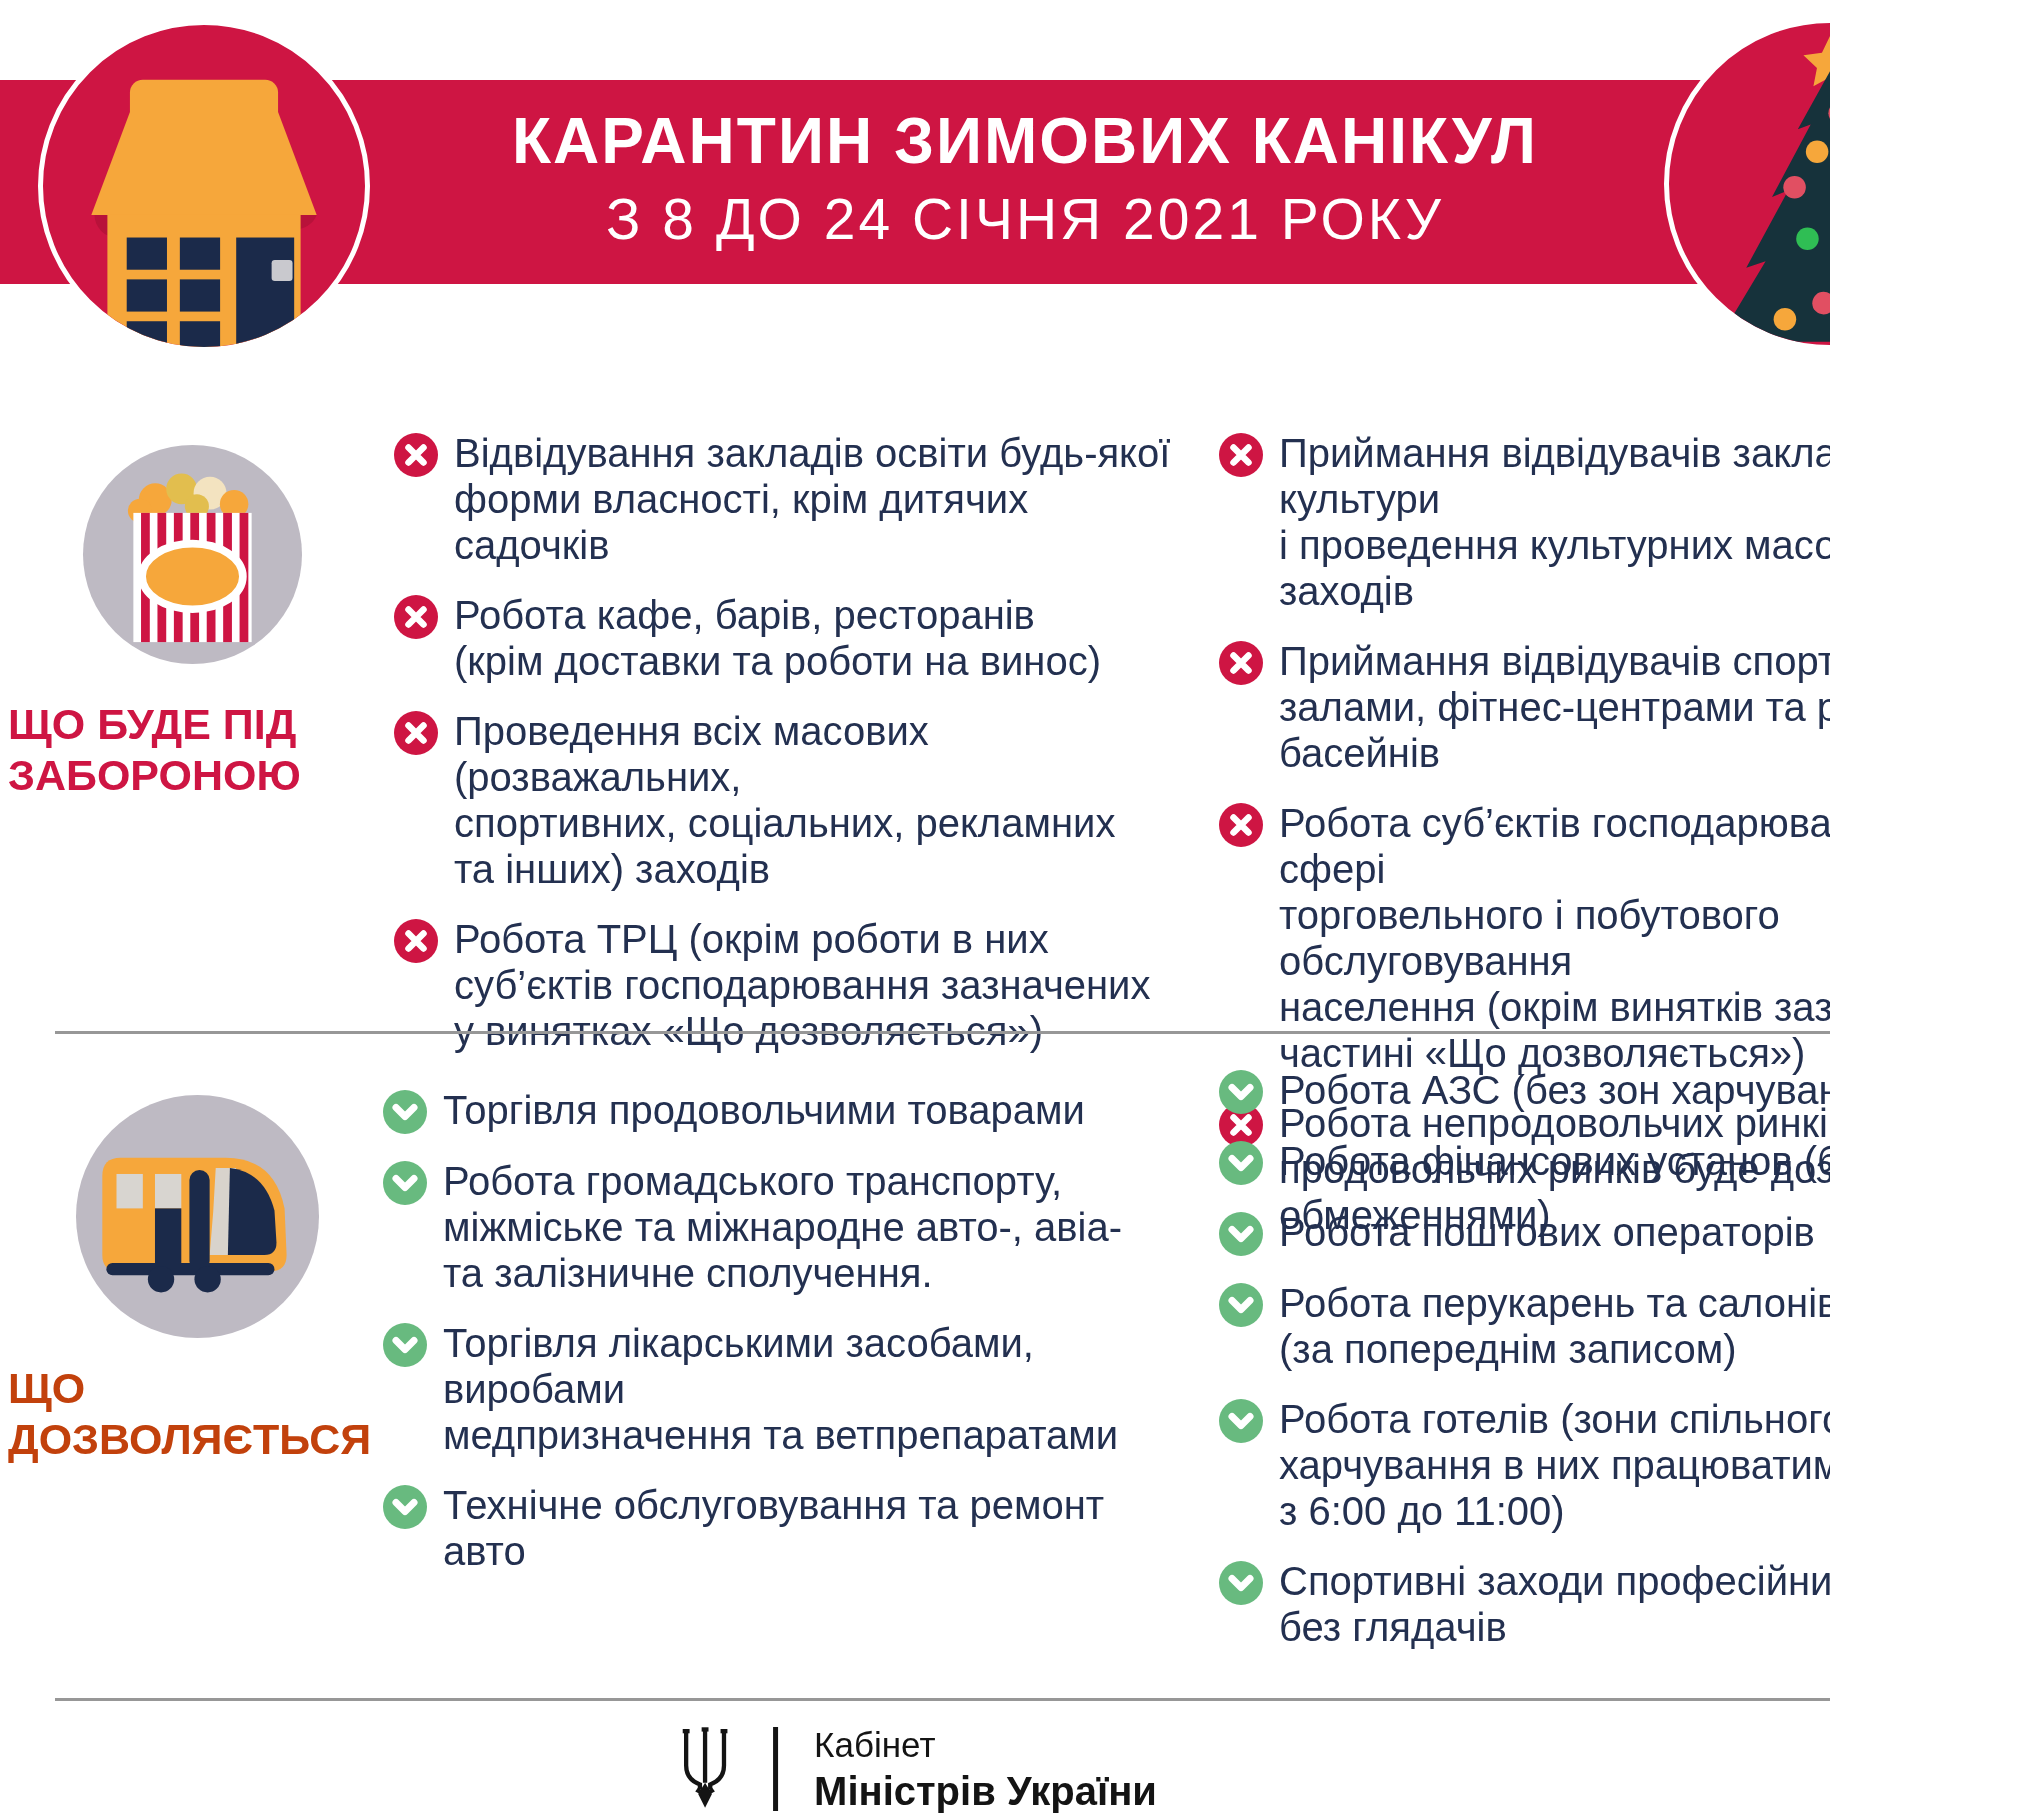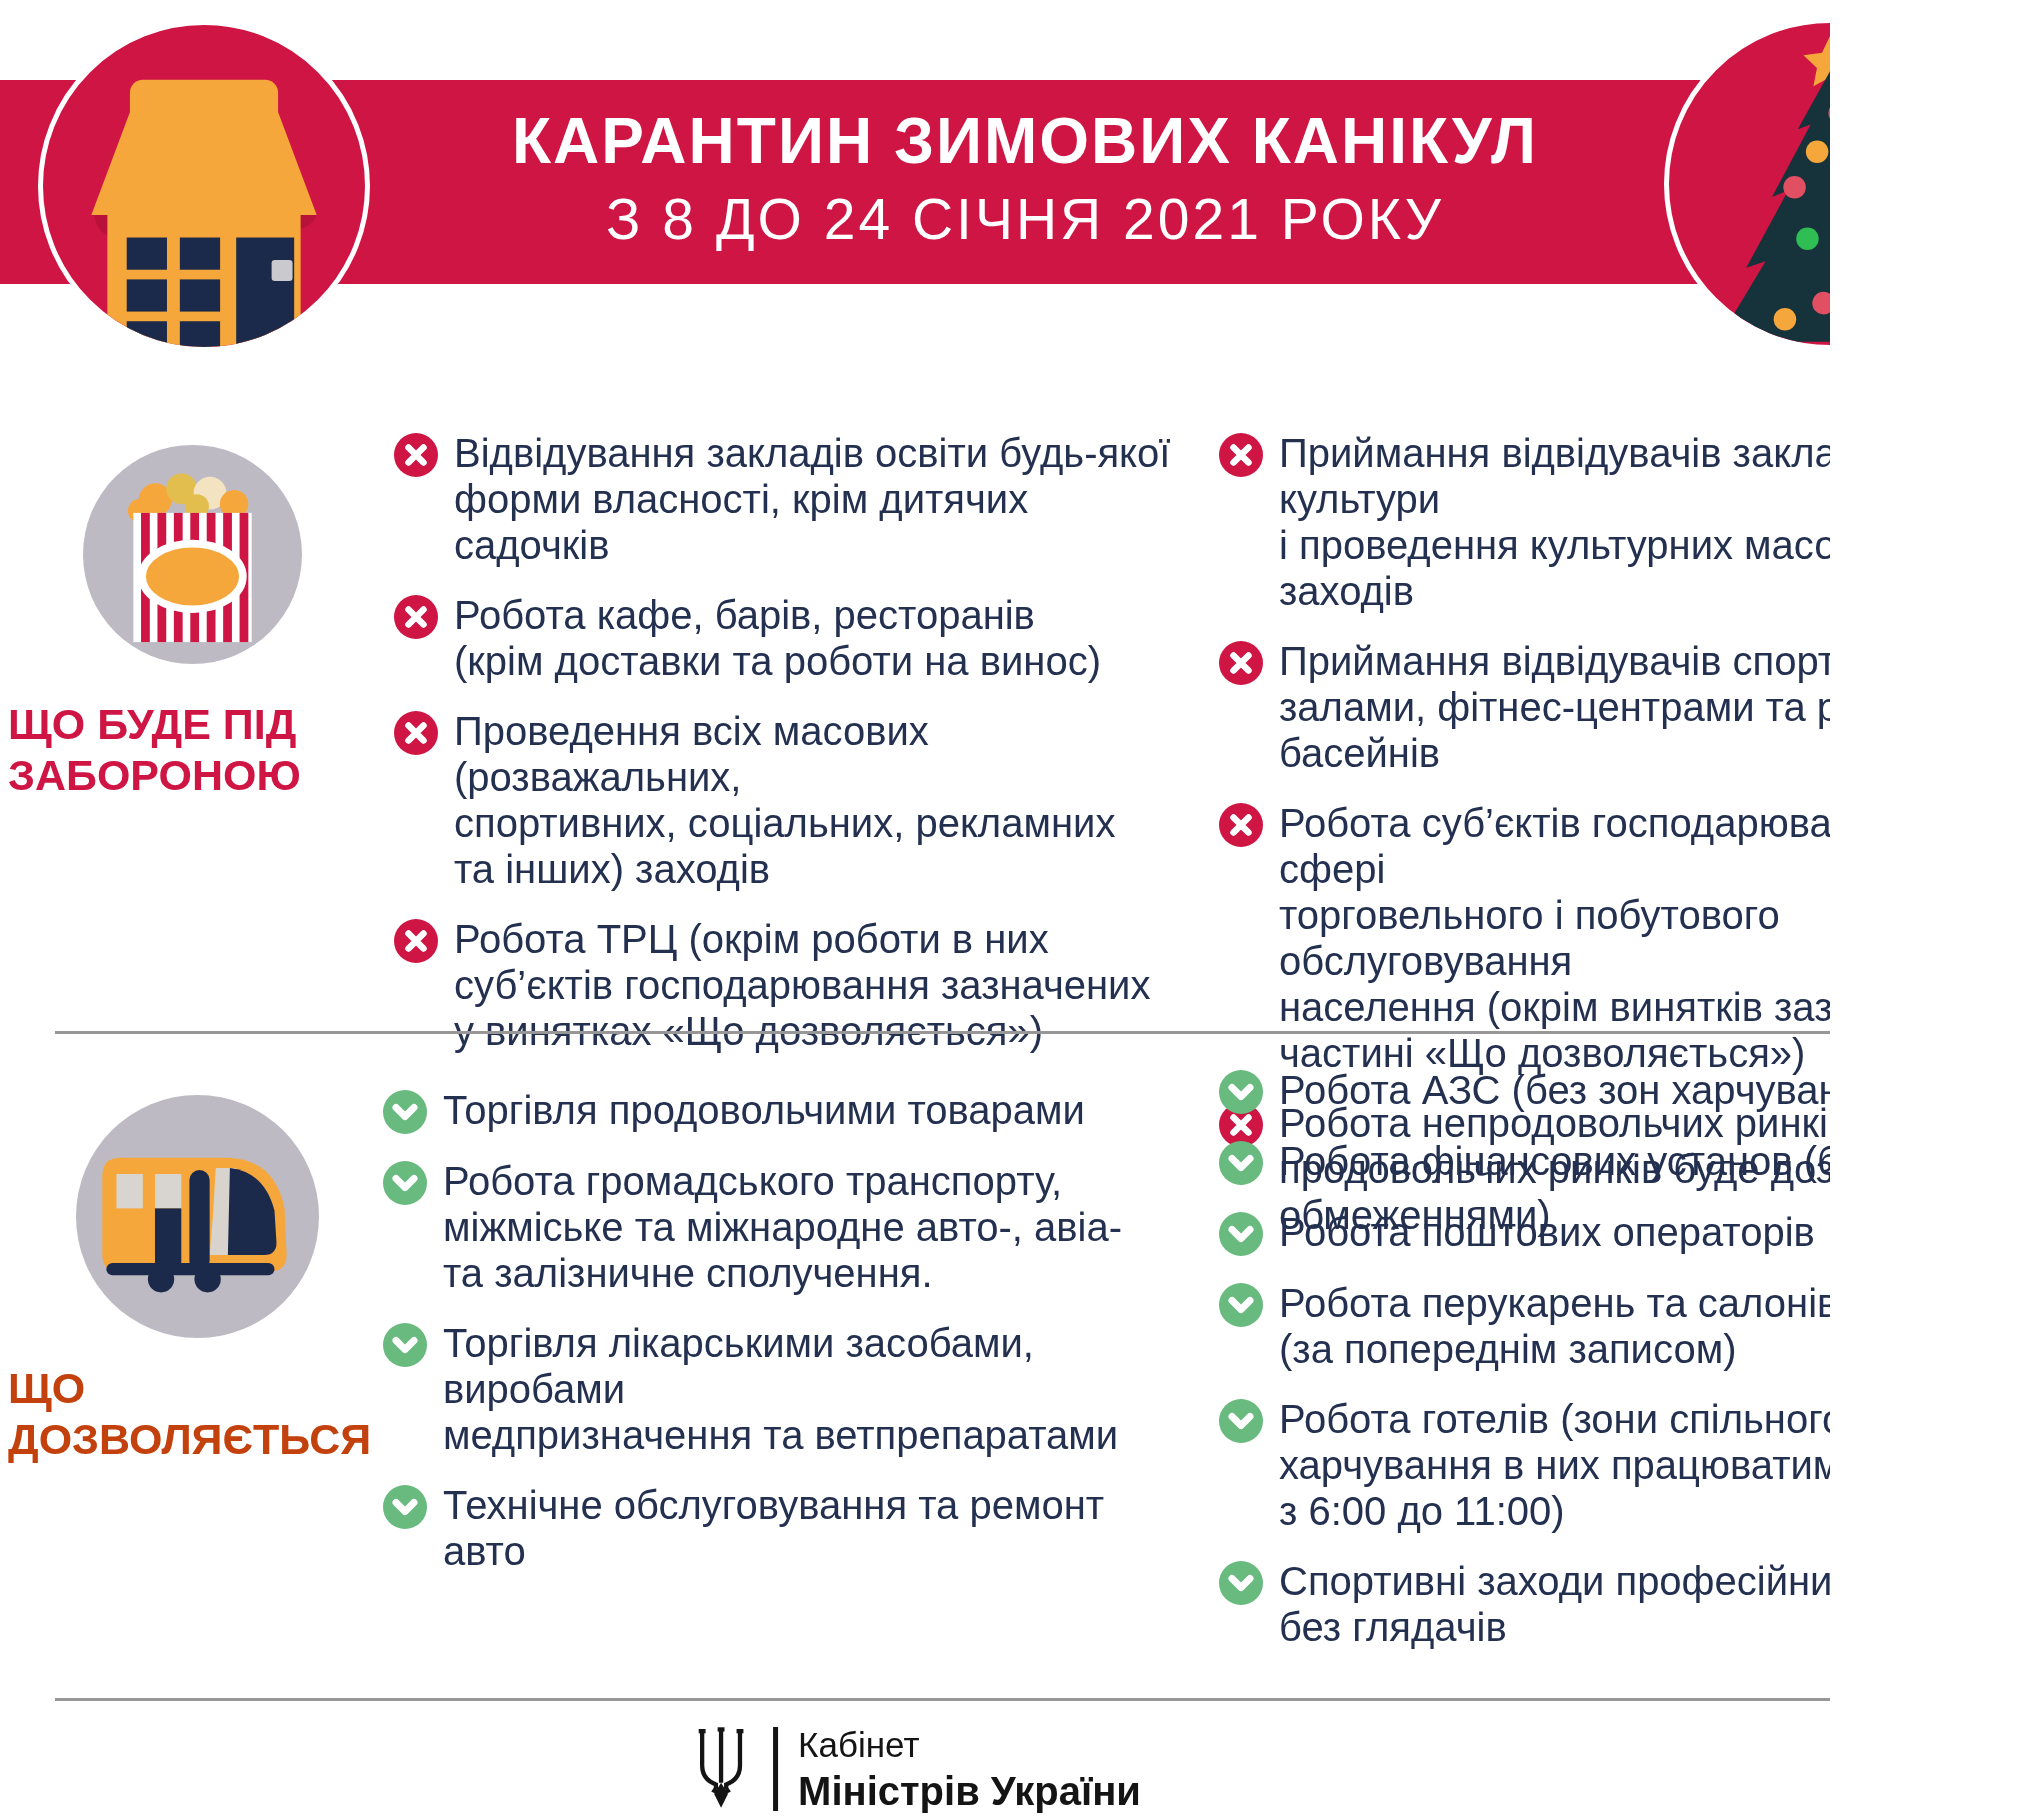--- a/index.html
+++ b/index.html
@@ -35,21 +35,21 @@
   .item{display:flex;align-items:flex-start;margin-bottom:24px;}
   .mark{flex:0 0 auto;width:44px;height:44px;margin-top:3px;}
   .mark svg{display:block;width:44px;height:44px;}
   .item-text{margin:0 0 0 16px;font-size:40px;line-height:46px;white-space:pre-line;color:#233050;}
   
   .divider{position:absolute;left:55px;width:1935px;height:3px;background:#979797;}
   .divider-mid{top:1031px;}
   .divider-footer{top:1698px;}
   
   .footer{position:absolute;top:1723px;left:50%;transform:translateX(-50%);
-          display:flex;align-items:center;gap:20px;color:#141414;}
+          display:flex;align-items:center;gap:36px;color:#141414;}
   .trident{width:64px;height:86px;}
   .footer-bar{width:5px;height:84px;background:#141414;}
   .org-line1{font-size:35px;font-weight:400;line-height:1.25;}
   .org-line2{font-size:40px;font-weight:bold;line-height:1.2;}
 </style>
 </head>
 <body>
 
 <div class="canvas">
 

